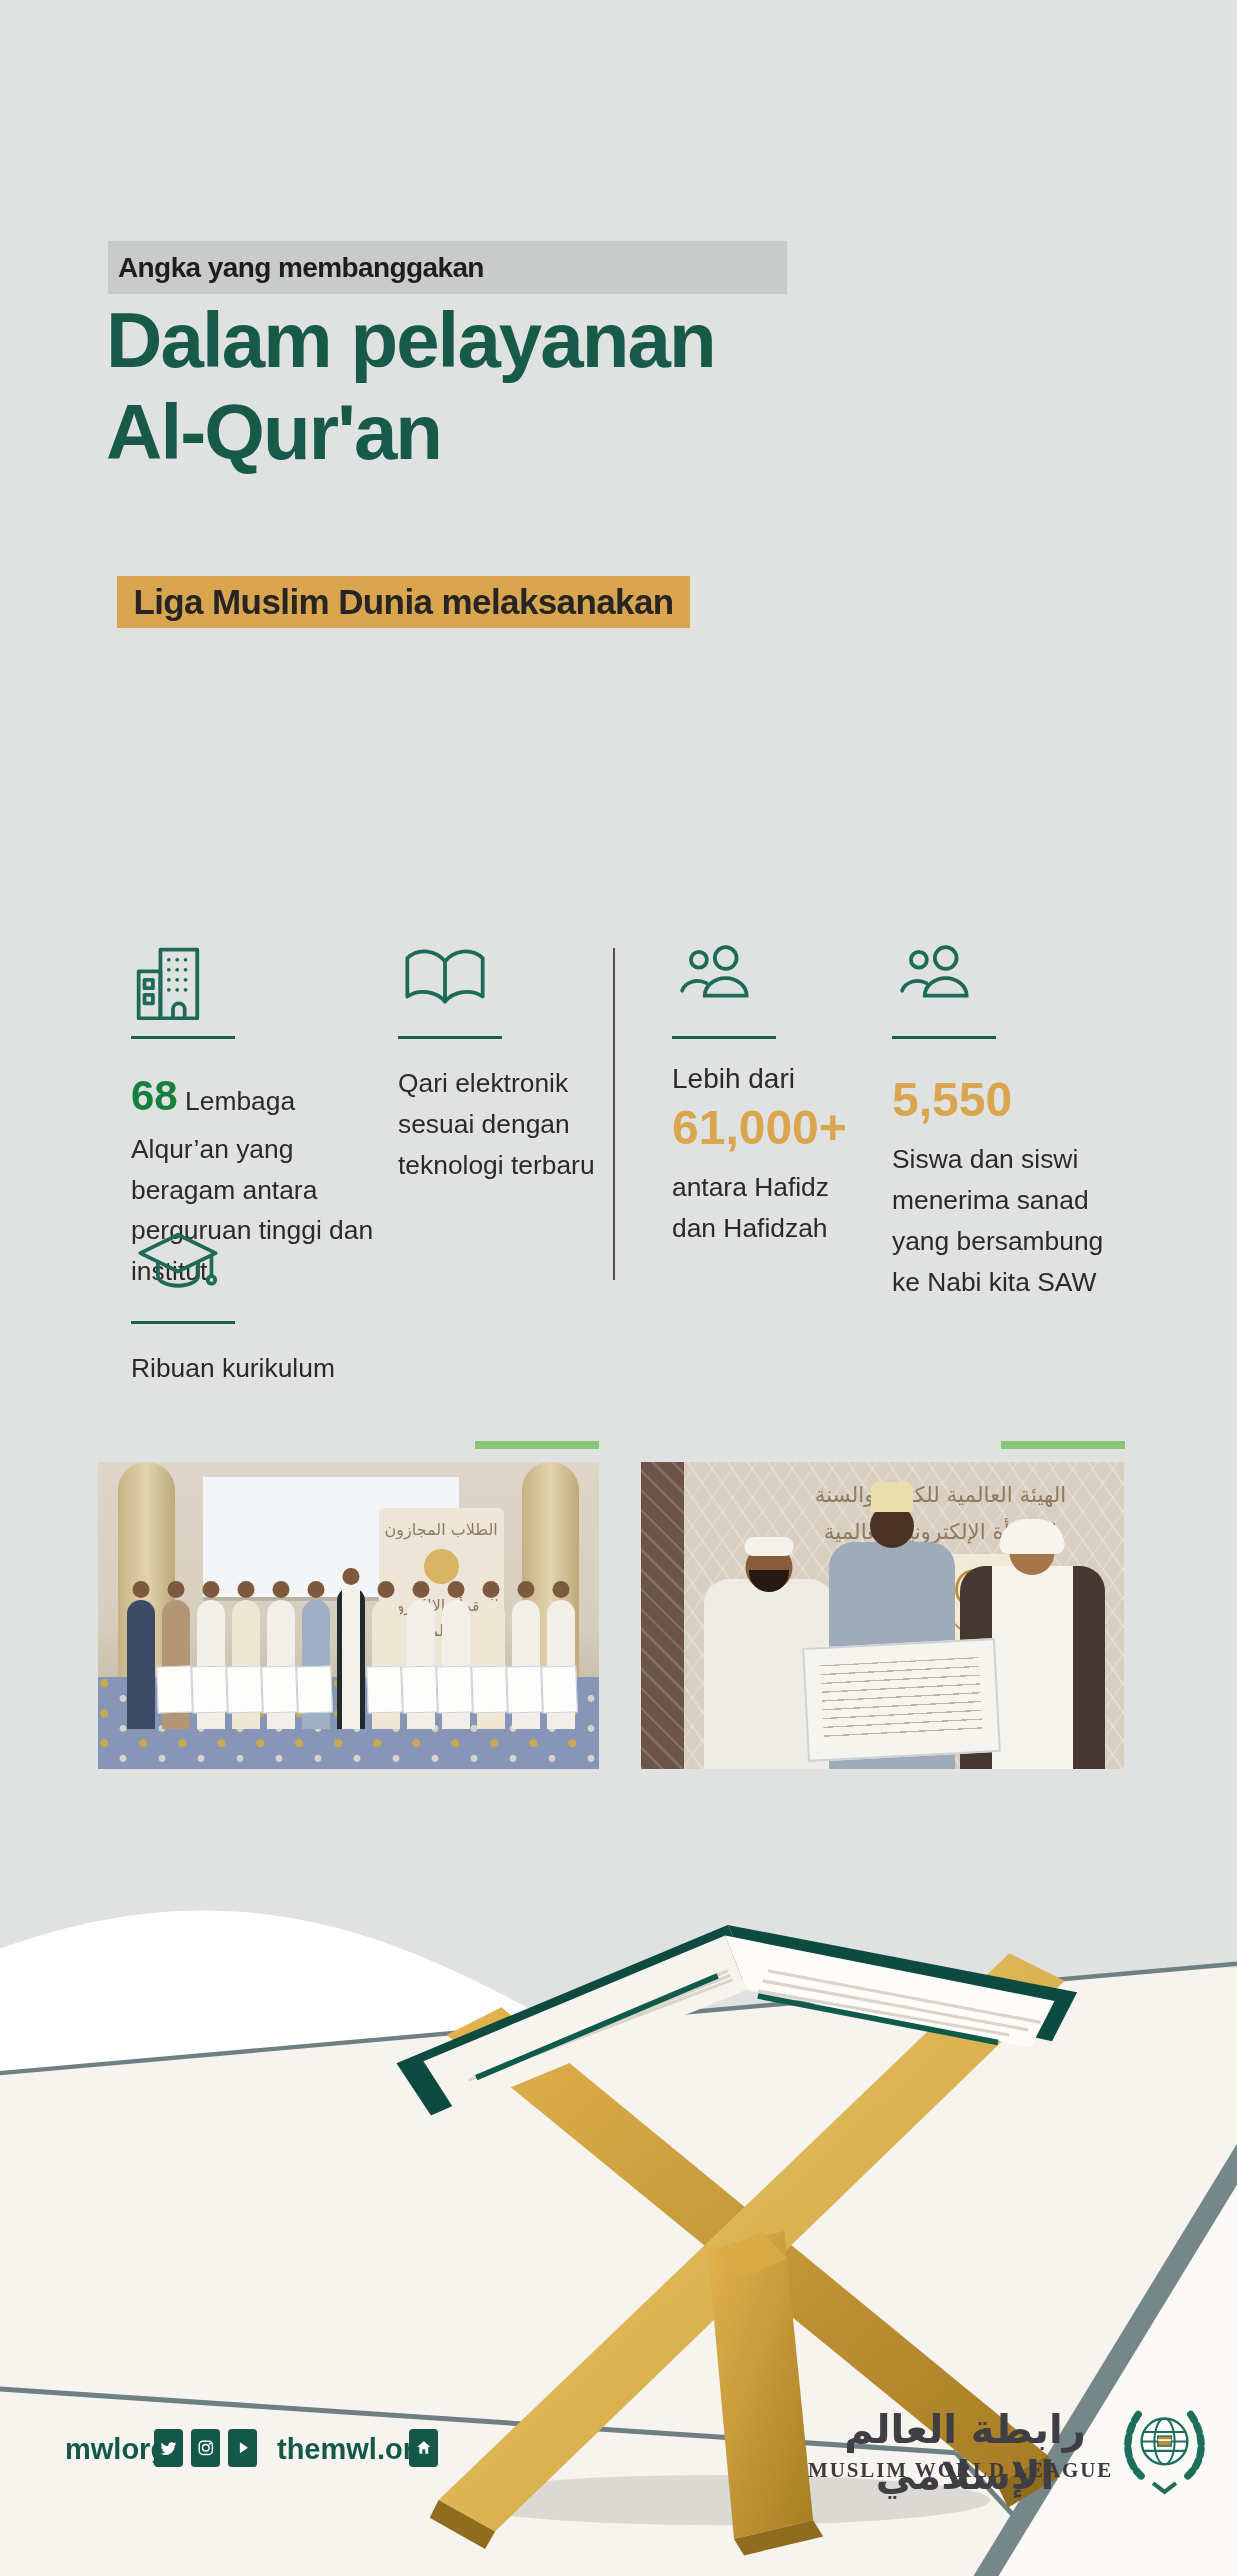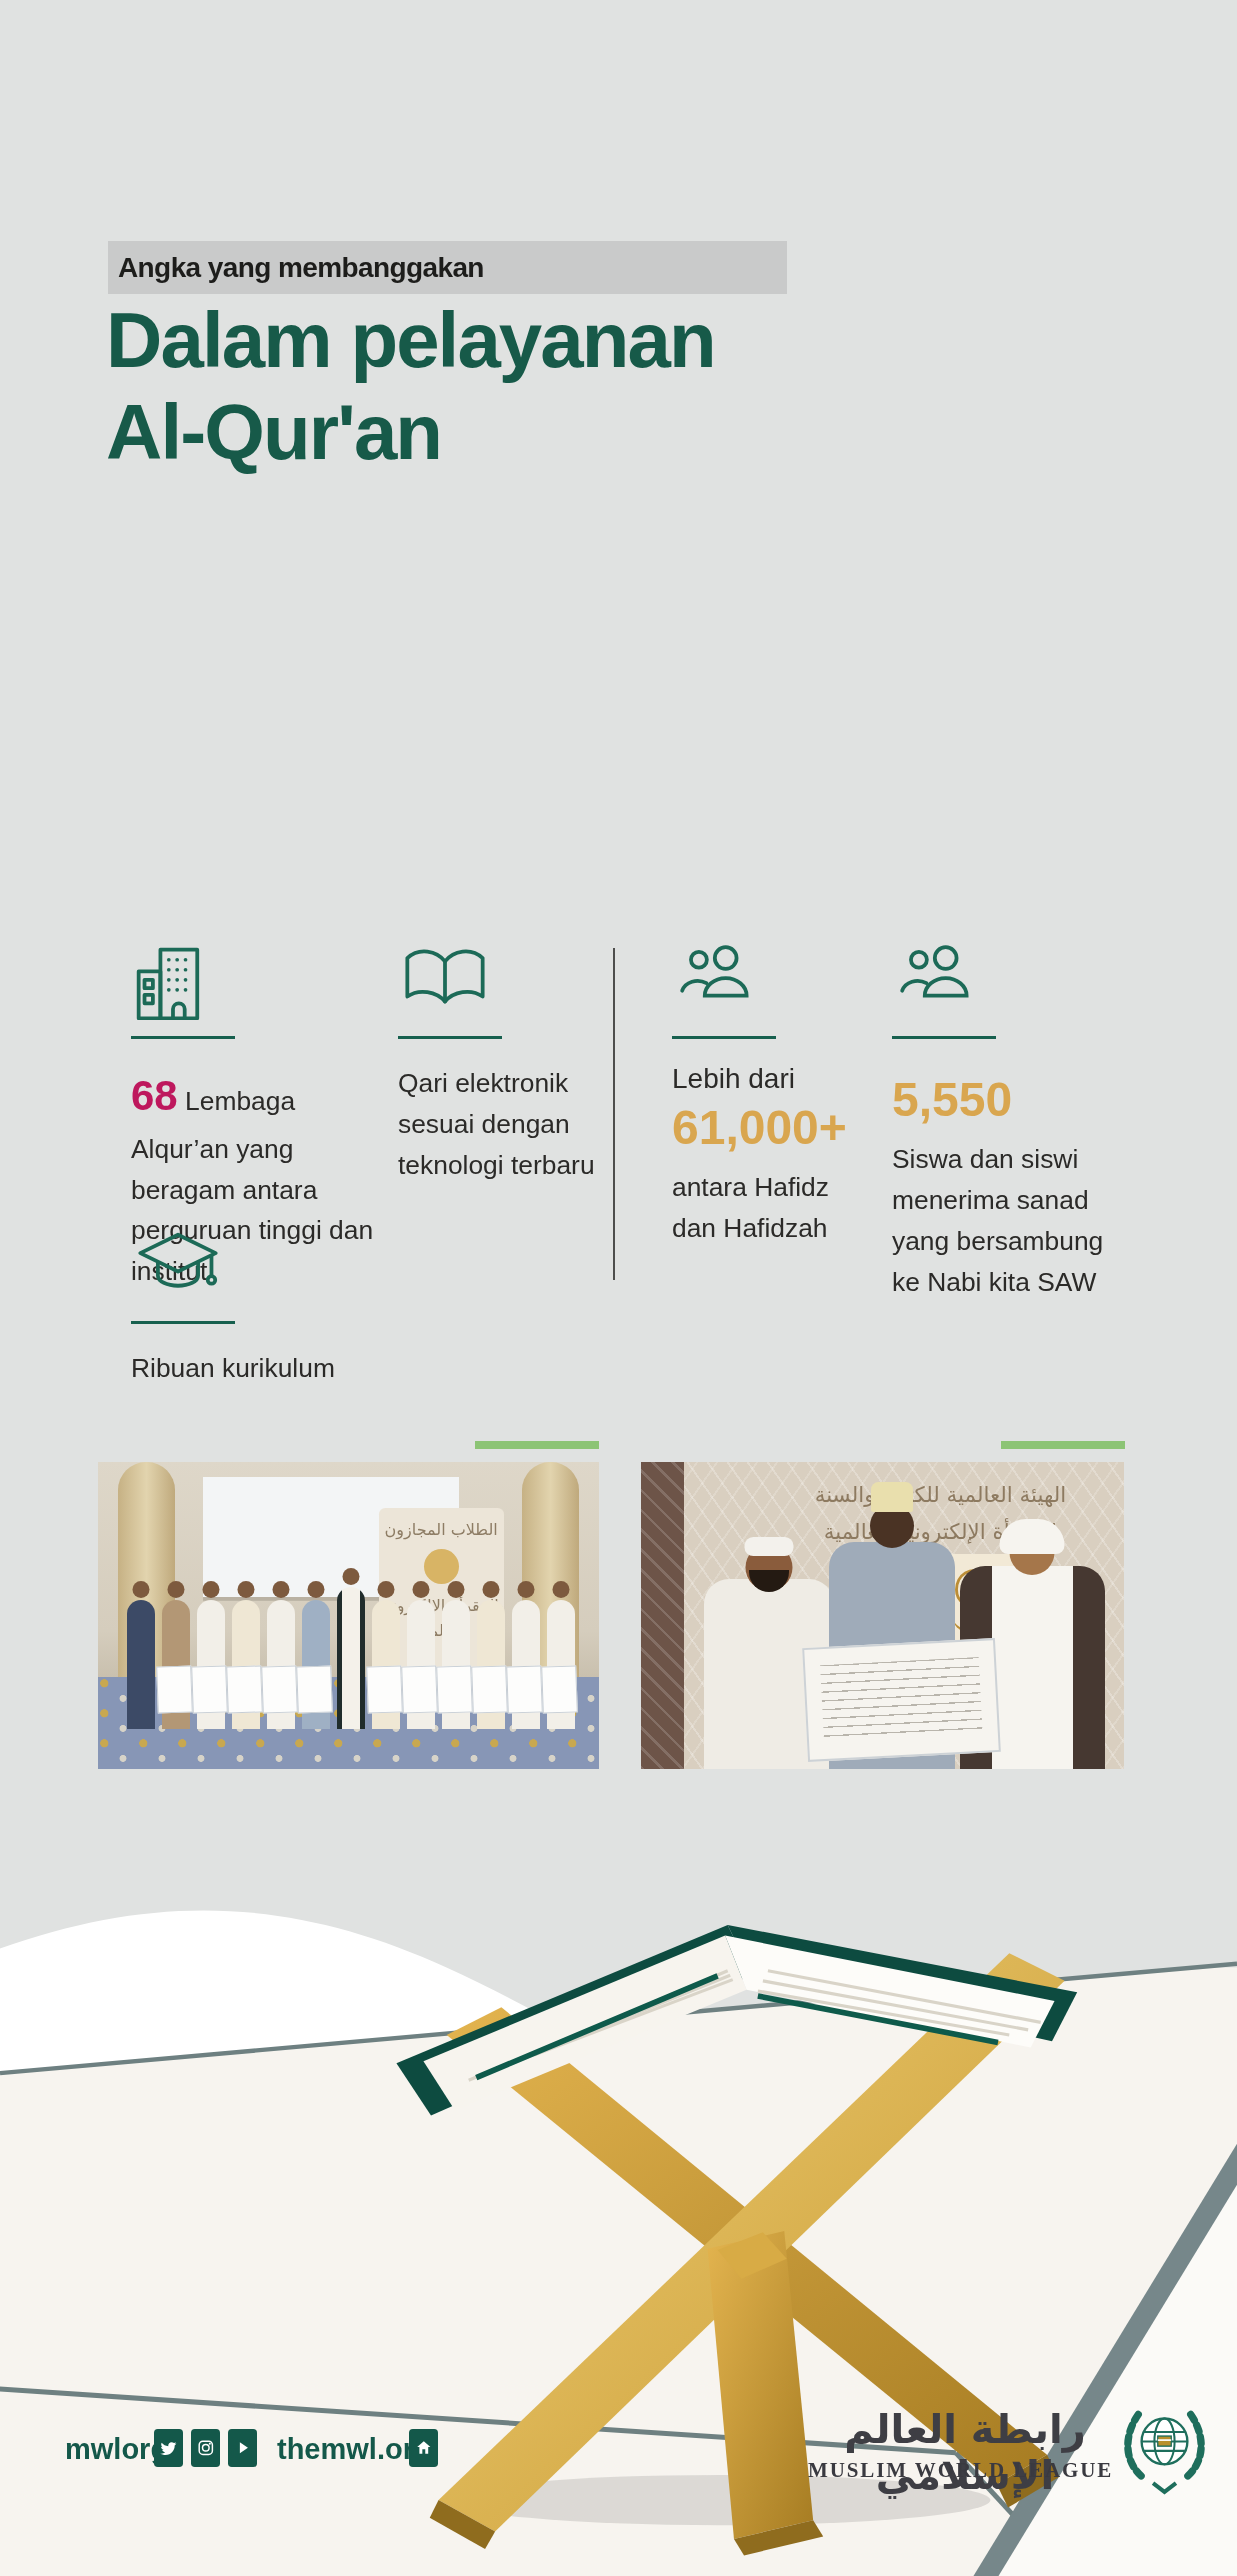--- a/index.html
+++ b/index.html
@@ -38,21 +38,21 @@
   .results-heading{
     left:673px; top:874px; height:47px;
     background:#8cc475; color:#20201e;
     font-size:33px; font-weight:600; line-height:47px; padding:0 15px;
   }
   .stat-col{position:absolute; top:943px;}
   .stat-col .icon{height:77px; display:flex; align-items:flex-end;}
   .stat-col svg{display:block;}
   .rule{width:104px; height:3.1px; background:#17604e; margin-top:16.4px;}
   .stat-text{margin-top:24px; font-size:26.4px; line-height:1.55; color:#2b2a28;}
-  .gold-inline{color:#be185d; font-size:42px; font-weight:700;}
+  .gold-inline{color:#15803d; font-size:42px; font-weight:700;}
   .stat-prefix{margin-top:24px; font-size:28px; color:#2b2a28;}
   .gold-big{color:#d9a64f; font-size:48px; font-weight:700; line-height:1.15; margin-top:5px;}
   .divider-v{left:613px; top:948px; width:1.9px; height:332px; background:#4e4e4c;}
   .grad-col{left:131px; top:1228px; position:absolute;}
 
   
   .photo-line{width:124px; height:8.2px; background:#8cc475; top:1441px;}
   .photo{top:1462px; height:307px; overflow:hidden; background:#cfc8ba;}
   .photo-left{left:98px; width:501px;}
   .photo-right{left:641px; width:483px;}
@@ -130,20 +130,21 @@
 
 <div class="canvas">
 
   <div class="abs kicker">Angka yang membanggakan</div>
 
   <div class="abs title">
     <div>Dalam pelayanan</div>
     <div>Al-Qur'an</div>
   </div>
 
+  <div class="abs gold-bar">Liga Muslim Dunia melaksanakan</div>
 
 
 
   <div class="stat-col" style="left:131px; width:258px;">
     <div class="icon">
       <svg width="94" height="77" viewBox="0 0 110 92">
         <g fill="none" stroke="#1c6a57" stroke-width="4.5" stroke-linejoin="round">
           <rect x="8" y="34" width="26" height="56"></rect>
           <rect x="15" y="44" width="10" height="10"></rect>
           <rect x="15" y="62" width="10" height="10"></rect>

